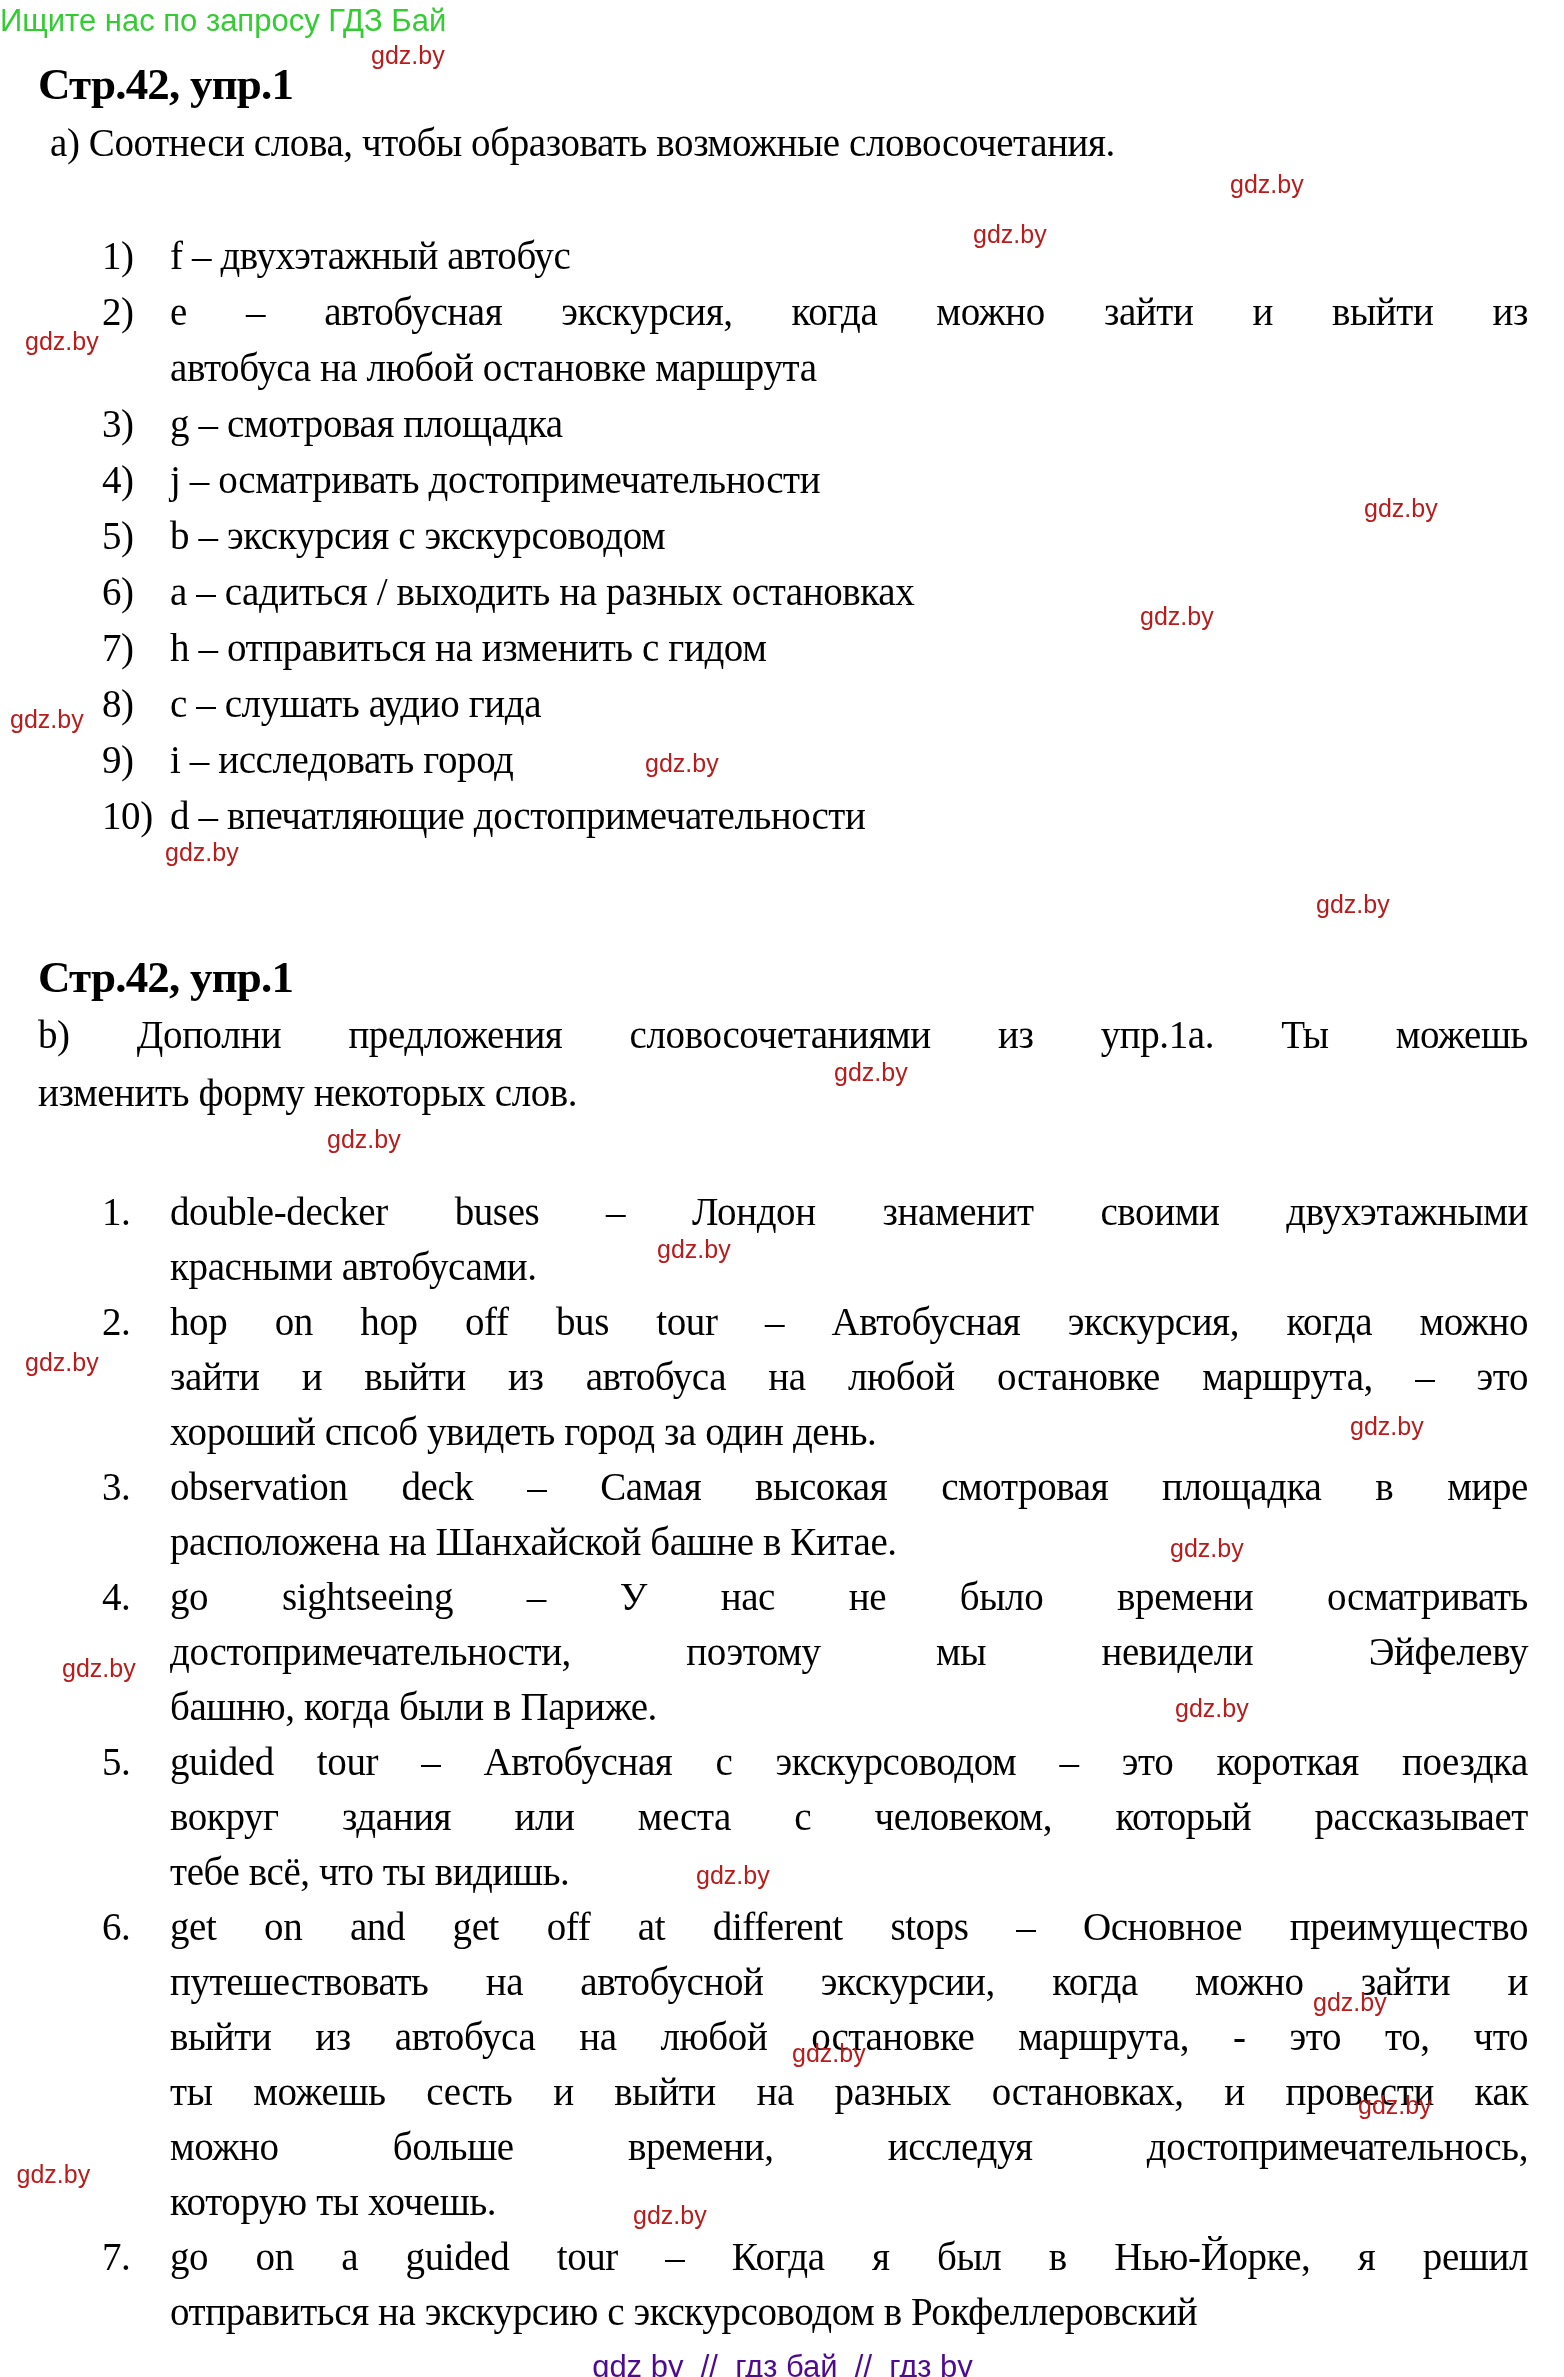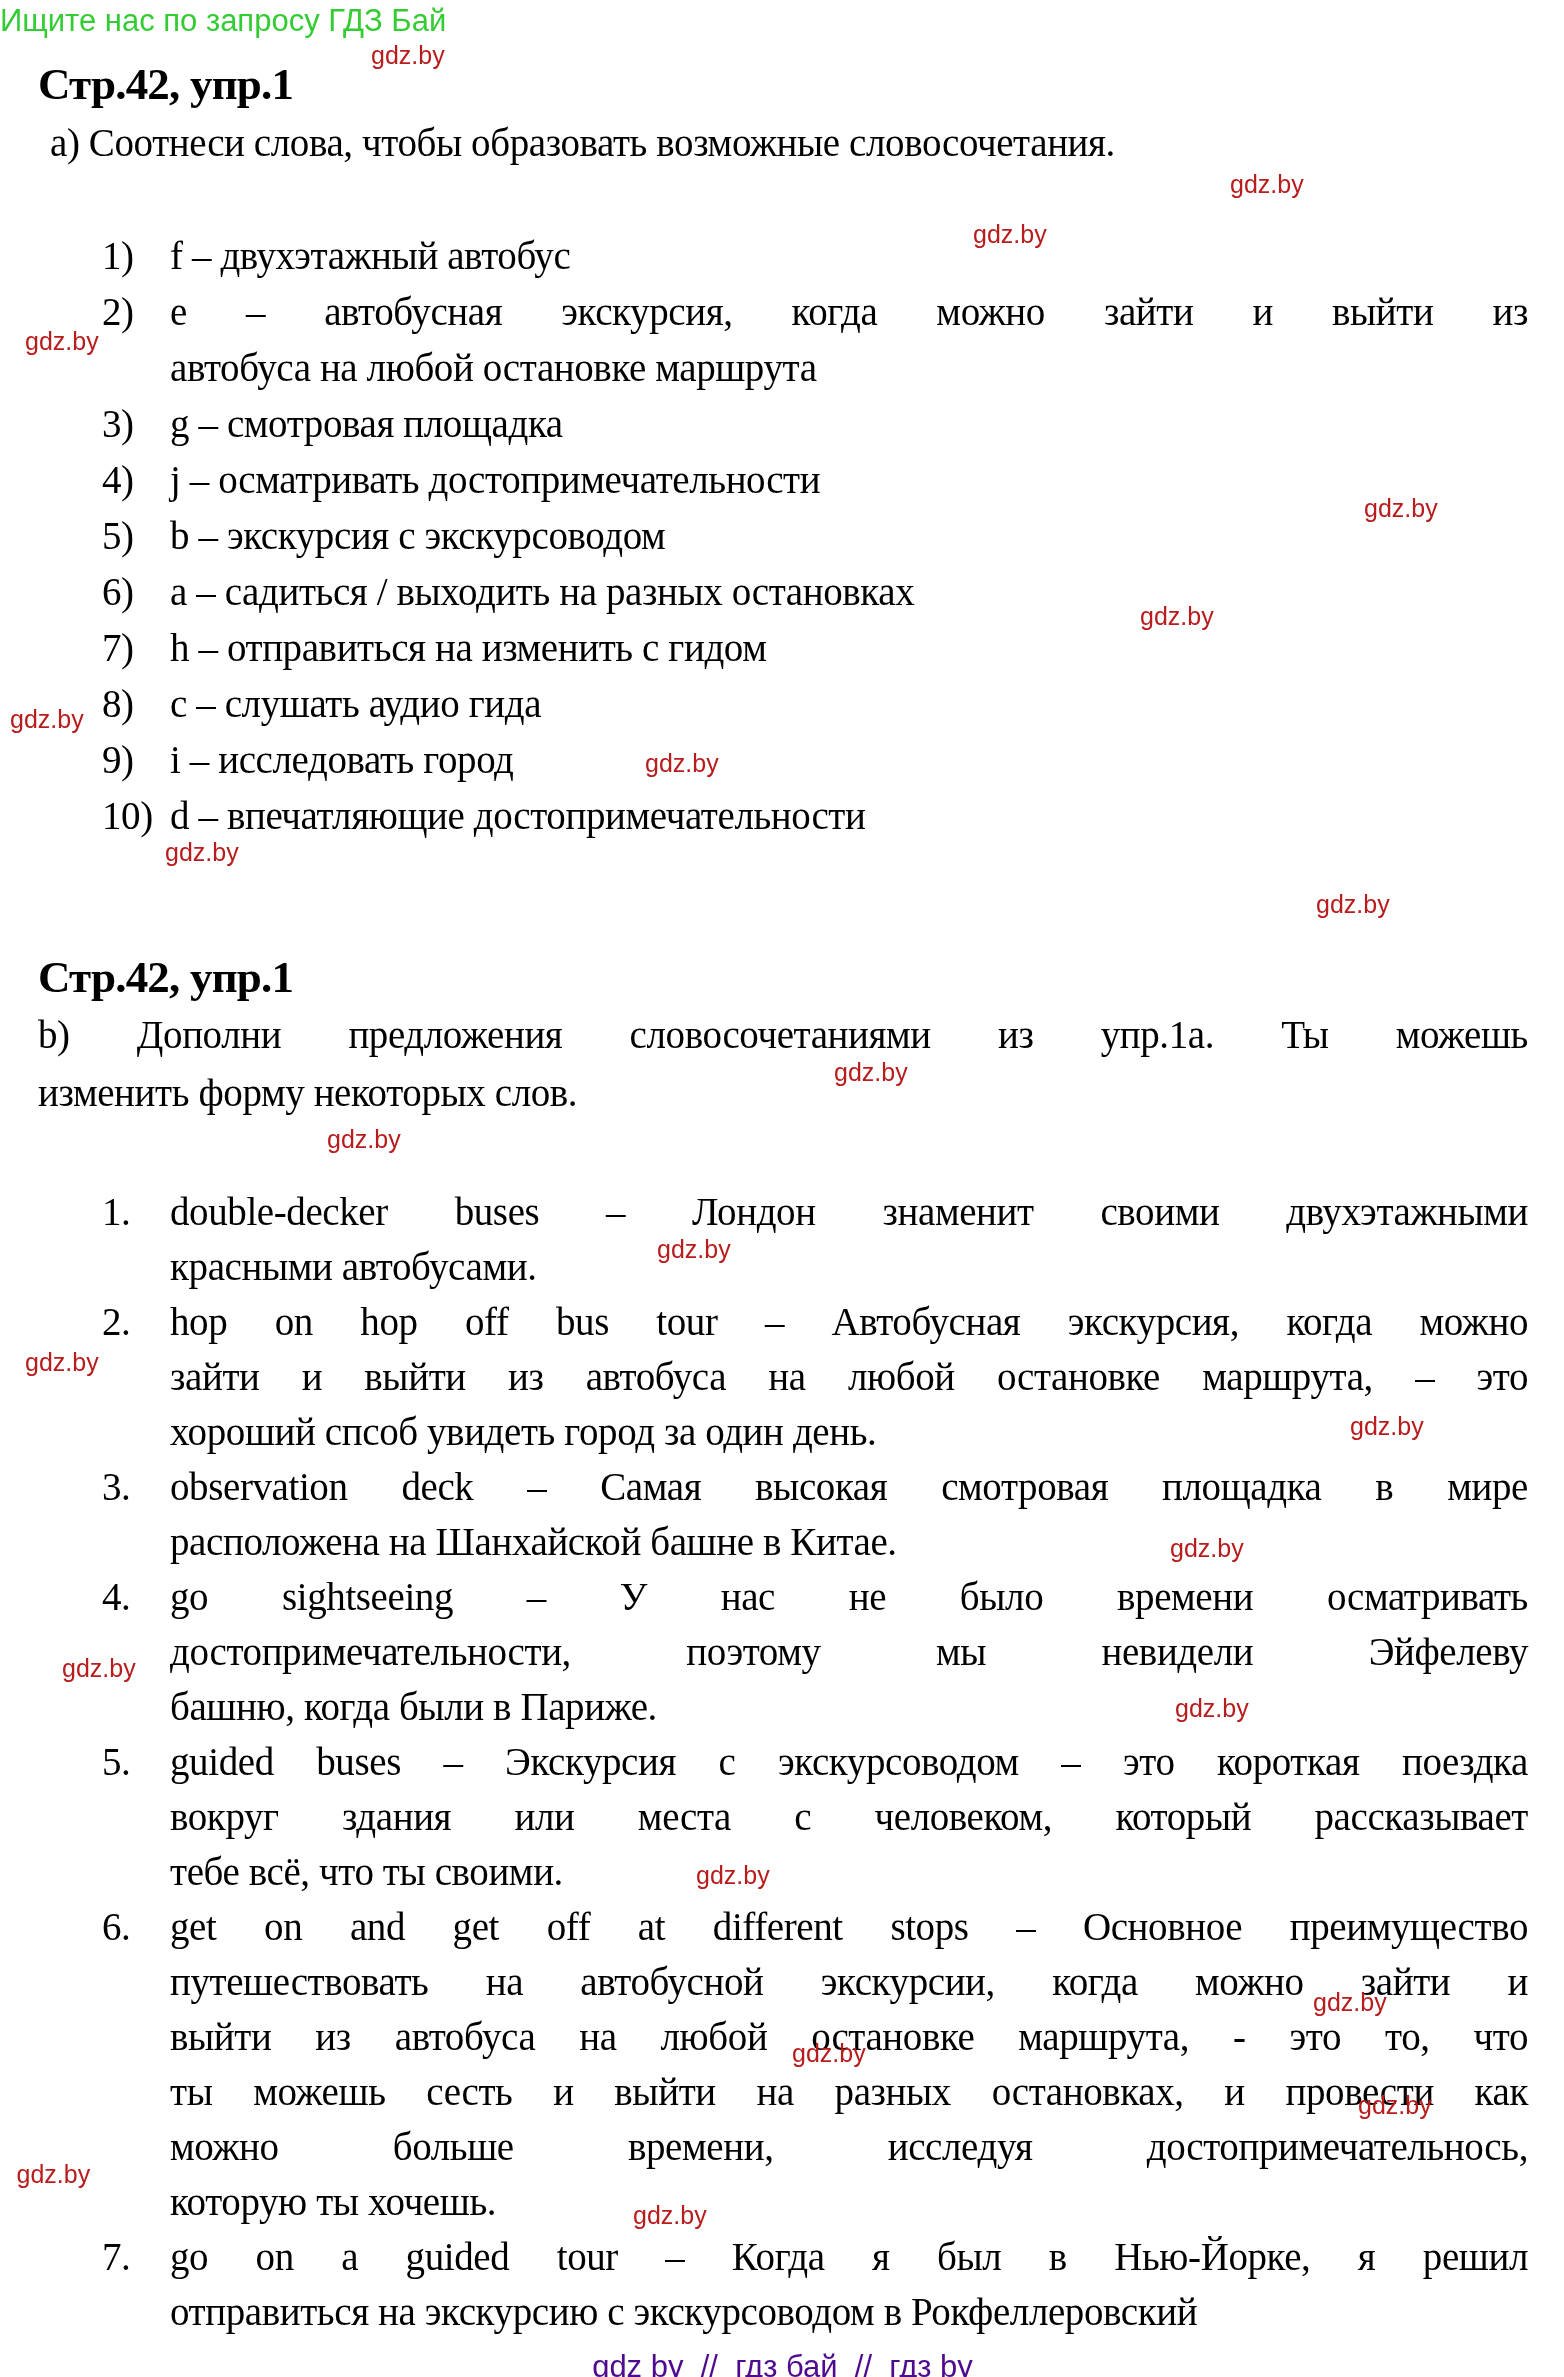--- a/index.html
+++ b/index.html
@@ -108,23 +108,23 @@
       <div class="line">расположена на Шанхайской башне в Китае.</div>
     </div>
     <div class="item">
       <span class="num">4.</span>
       <div class="line">go sightseeing – У нас не было времени осматривать</div>
       <div class="line">достопримечательности, поэтому мы невидели Эйфелеву</div>
       <div class="line">башню, когда были в Париже.</div>
     </div>
     <div class="item">
       <span class="num">5.</span>
-      <div class="line">guided buses – Экскурсия с экскурсоводом – это короткая поездка</div>
+      <div class="line">guided tour – Автобусная с экскурсоводом – это короткая поездка</div>
       <div class="line">вокруг здания или места с человеком, который рассказывает</div>
-      <div class="line">тебе всё, что ты своими.</div>
+      <div class="line">тебе всё, что ты видишь.</div>
     </div>
     <div class="item">
       <span class="num">6.</span>
       <div class="line">get on and get off at different stops – Основное преимущество</div>
       <div class="line">путешествовать на автобусной экскурсии, когда можно зайти и</div>
       <div class="line">выйти из автобуса на любой остановке маршрута, - это то, что</div>
       <div class="line">ты можешь сесть и выйти на разных остановках, и провести как</div>
       <div class="line">можно больше времени, исследуя достопримечательнось,</div>
       <div class="line">которую ты хочешь.</div>
     </div>

